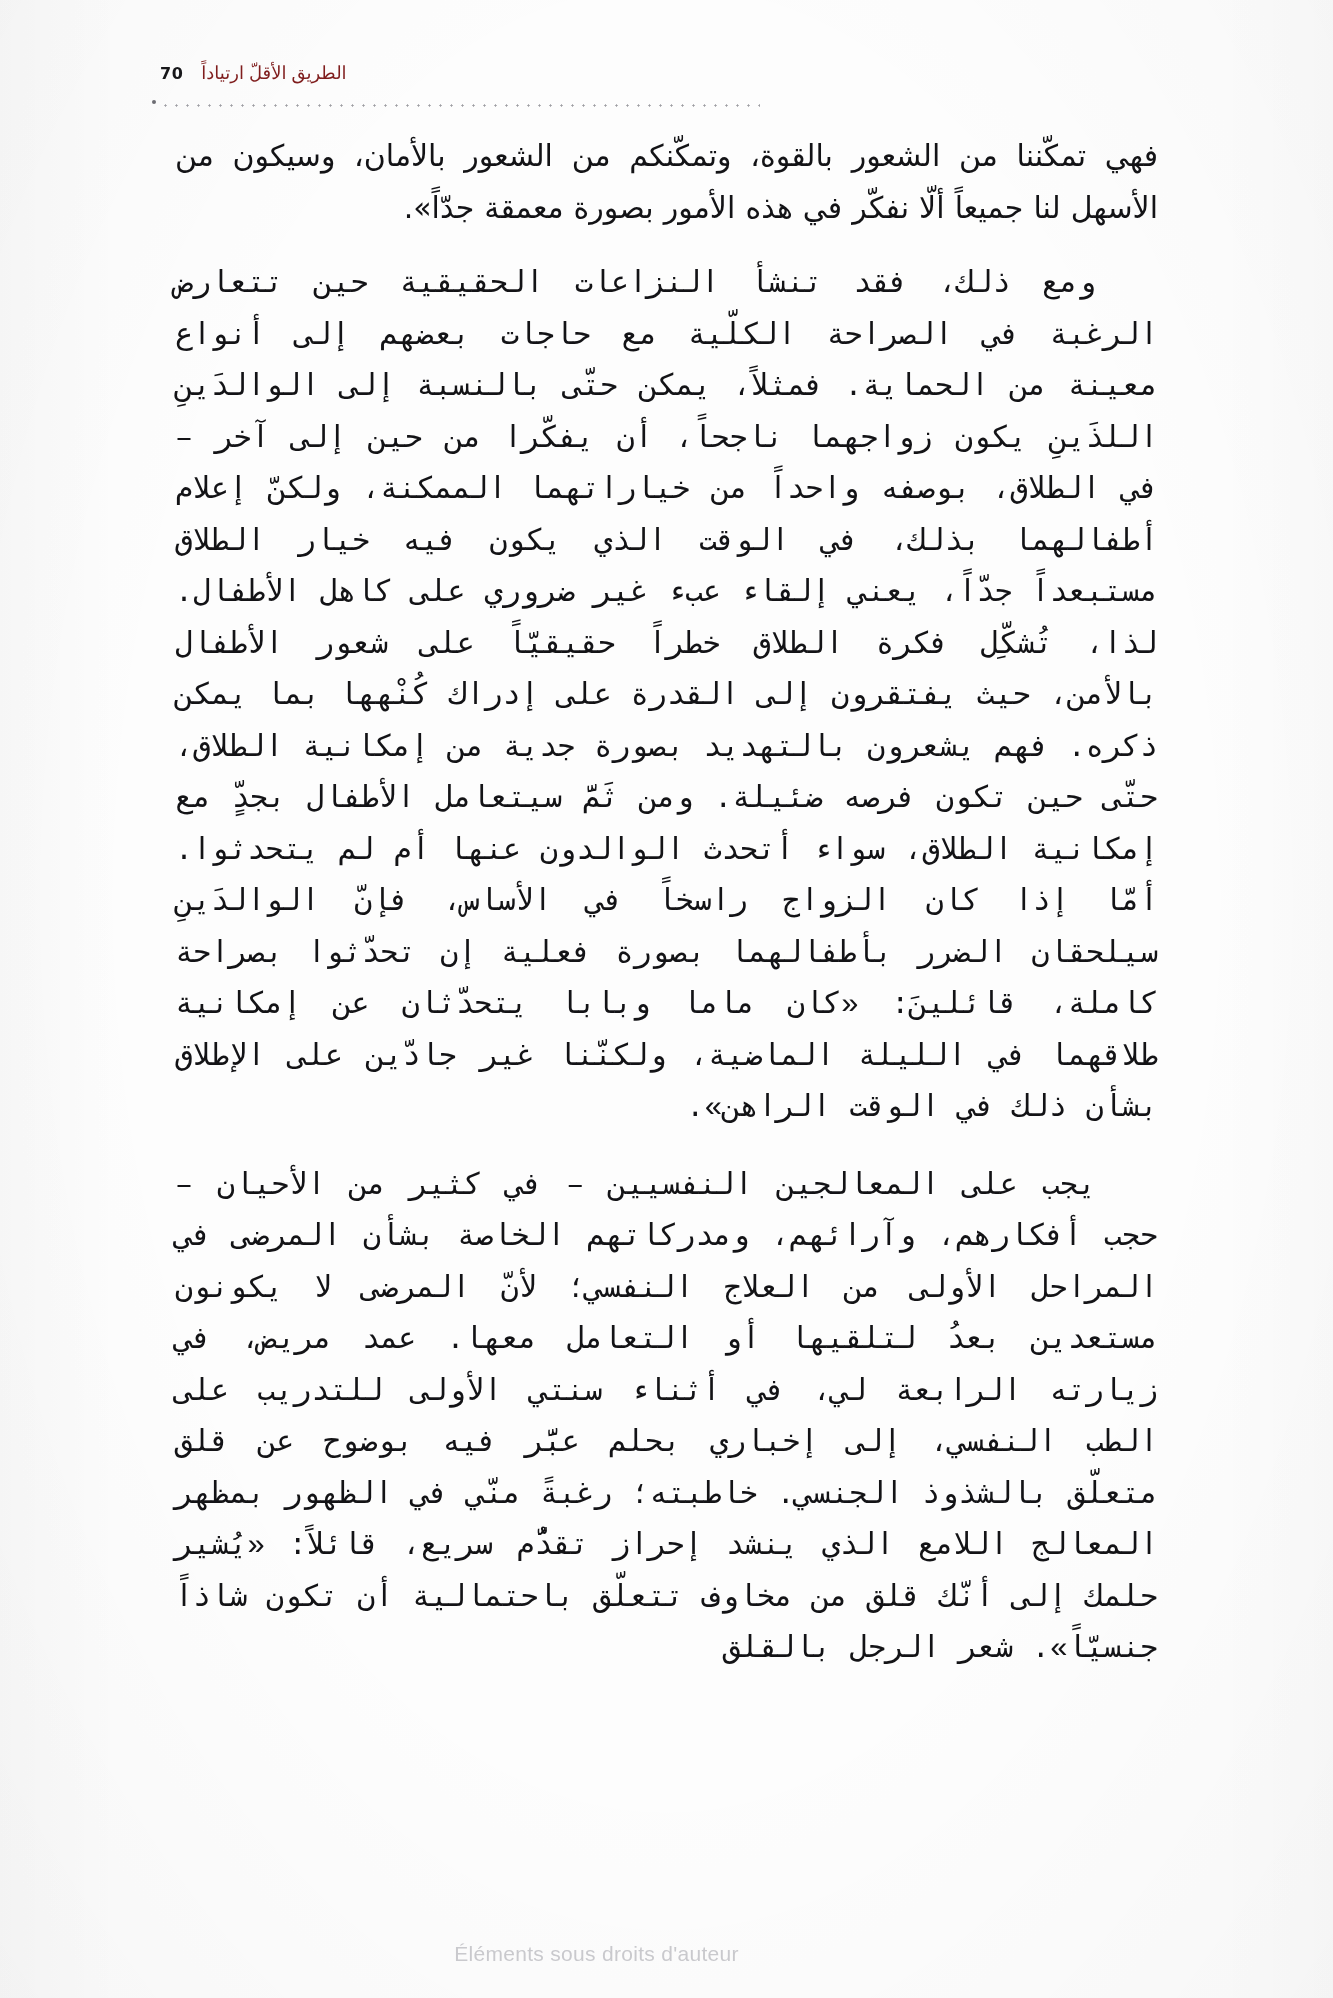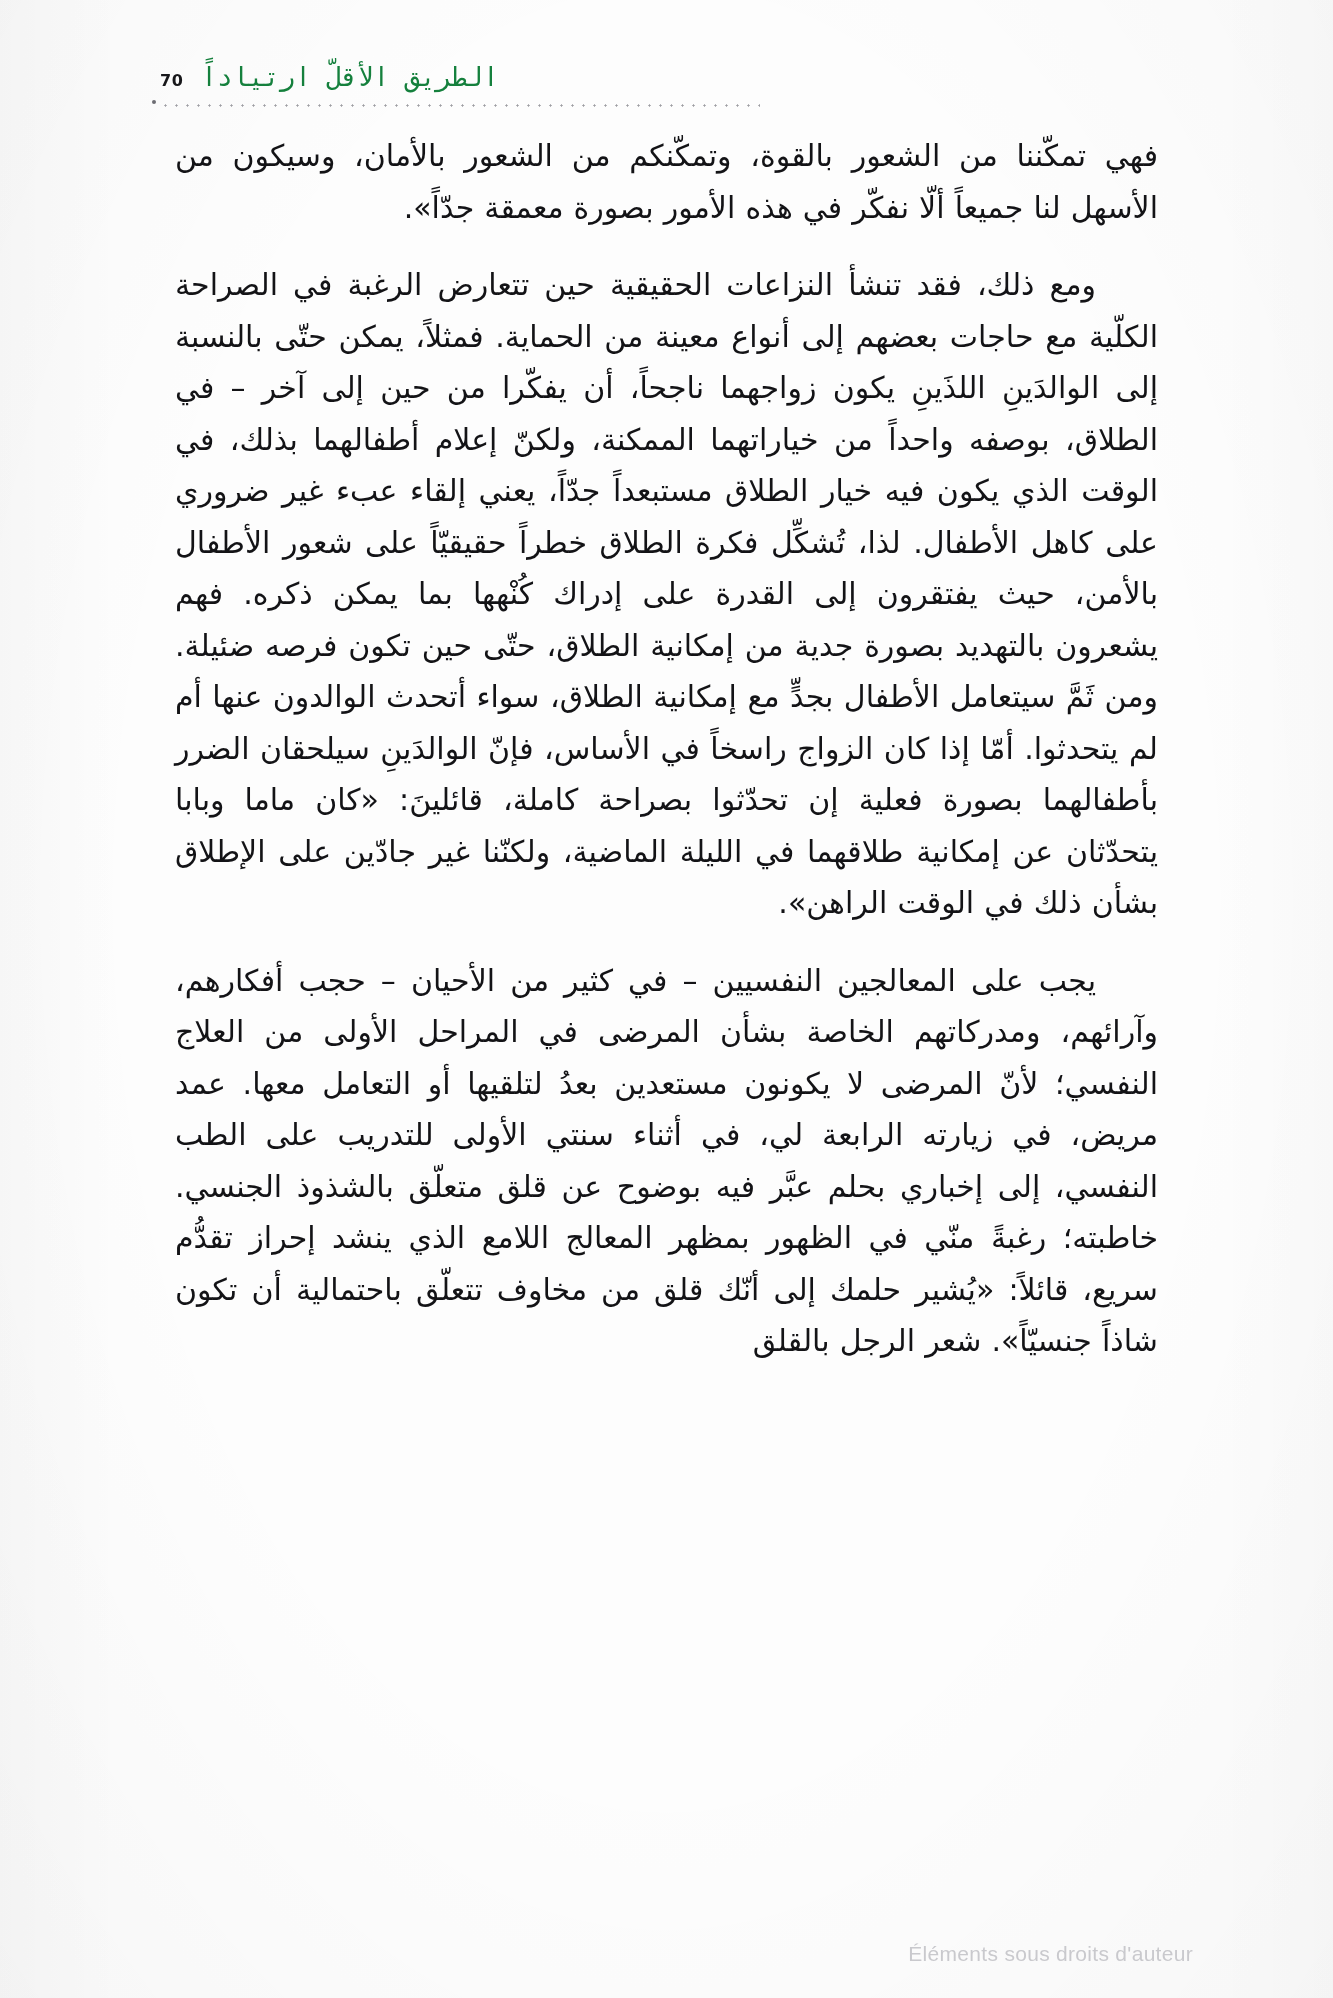--- a/index.html
+++ b/index.html
@@ -49,23 +49,23 @@
     direction: rtl;
   }
   .page-number {
     font-family: "DejaVu Sans", sans-serif;
     font-size: 16px;
     font-weight: 700;
     color: #17171a;
     letter-spacing: 0.5px;
   }
   .head-title {
-    font-family: Liberation Mono, monospace;
-    font-size: 26px;
-    color: #15803d;
+    font-family: Liberation Sans, sans-serif;
+    font-size: 18px;
+    color: #7f1d1d;
     white-space: nowrap;
   }
 
   
   .header-rule {
     position: absolute;
     top: 104px;
     left: 160px;
     width: 600px;
     height: 3px;
@@ -101,20 +101,21 @@
     line-height: 51.5px;
     color: #131316;
     text-align: justify;
     text-justify: inter-word;
     word-spacing: 0.02em;
     letter-spacing: 0;
     -webkit-font-smoothing: none;
   }
   p.para.indent {
     text-indent: 62px;
+    font-family: Liberation Mono, monospace;
   }
   p.para:last-child {
     margin-bottom: 0;
   }
 
   
   .footer-watermark {
     position: absolute;
     bottom: 32px;
     right: 0;
@@ -123,21 +124,21 @@
     padding-left: 0;
     padding-right: 140px;
     direction: ltr;
   }
   .footer-watermark span {
     font-family: "Liberation Sans", sans-serif;
     font-size: 21px;
     color: #c9c9cd;
     letter-spacing: 0.3px;
     display: inline-block;
-    text-align: right;
+    text-align: center;
     width: 100%;
   }
 </style>
 </head>
 <body>
 
 <div class="page">
 
   <div class="scan-noise"></div>
 

